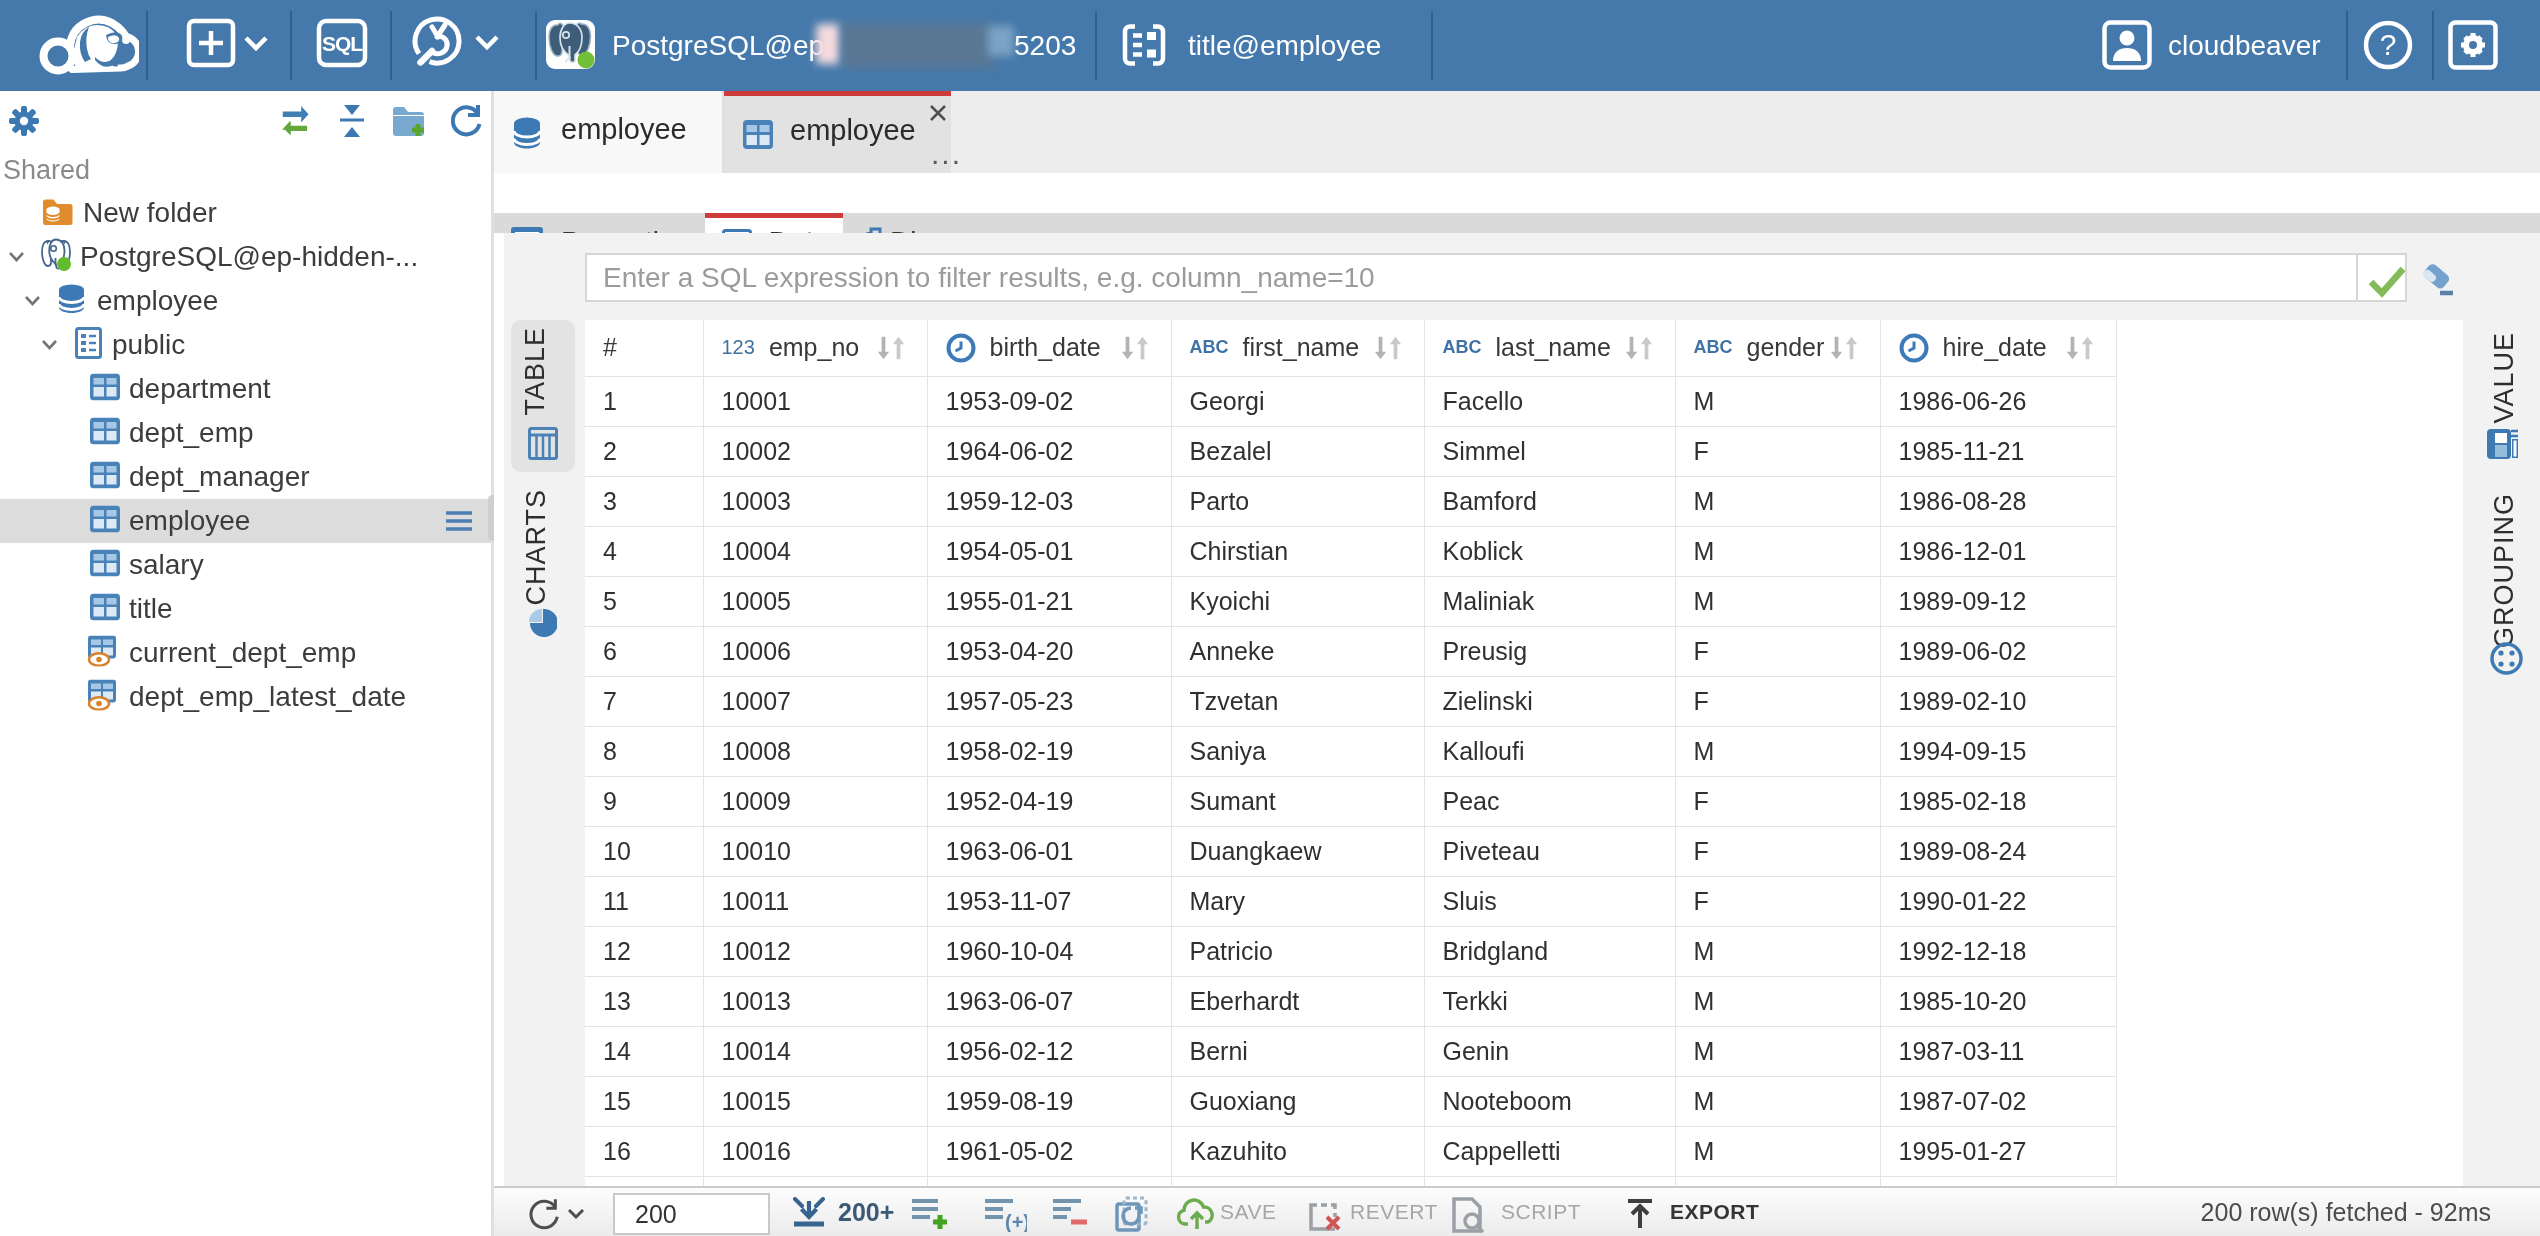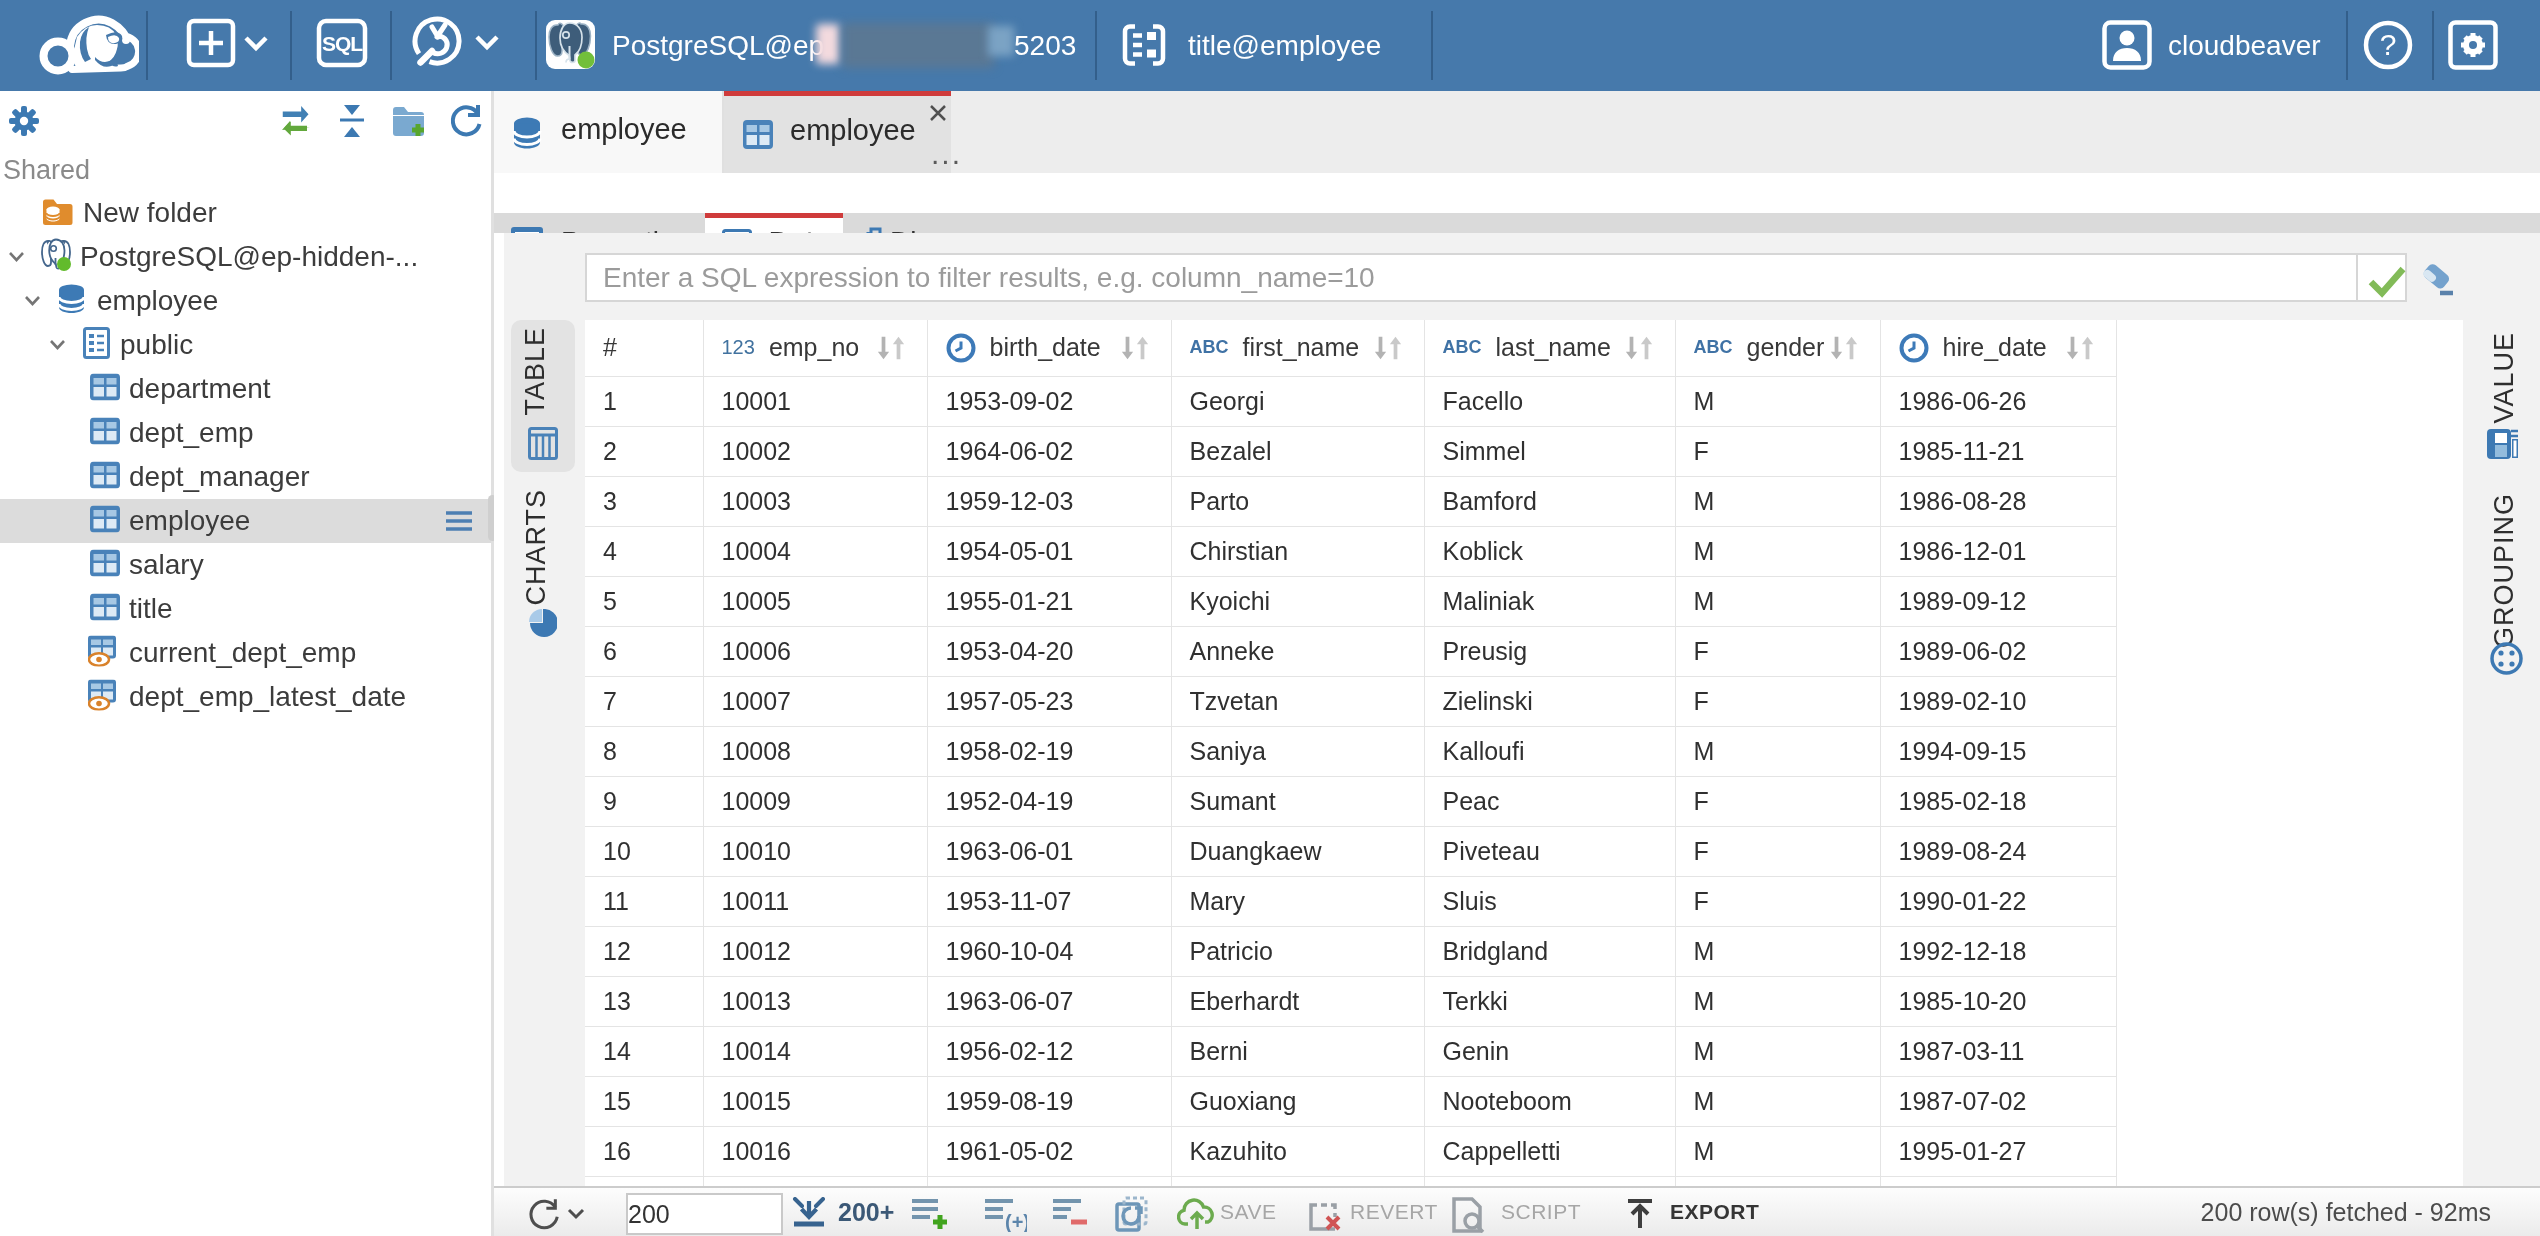--- a/index.html
+++ b/index.html
@@ -50,21 +50,21 @@
 .num123 { color:#41729f; font-weight:normal; font-size:20px; letter-spacing:0px; }
 .abc { color:#3f72a5; font-weight:bold; font-size:18px; }
 
 
 .vtext { font-size:27px; color:#2e2e2e; letter-spacing:1px; writing-mode:vertical-rl; transform:rotate(180deg); }
 #tablepill { position:absolute; left:17px; top:87px; width:64px; height:152px; background:#e3e3e3; border-radius:10px; }
 
 
 #statusbar { position:absolute; left:494px; top:1186px; width:2046px; height:50px; background:linear-gradient(#fdfdfd,#ebebeb); border-top:2px solid #cccccc; }
 #statusbar .stext { position:absolute; top:0; height:48px; line-height:48px; font-size:25px; white-space:nowrap; }
-#rowsinput { position:absolute; left:132px; top:5px; width:157px; height:42px; background:#fff; border:2px solid #c9c9c9; font-size:25px; color:#333; line-height:38px; }
+#rowsinput { position:absolute; left:119px; top:5px; width:157px; height:42px; background:#fff; border:2px solid #c9c9c9; font-size:25px; color:#333; line-height:38px; padding-left:20px; }
 .graybtn { color:#a6a6a6; font-size:21px !important; letter-spacing:0.5px; }
 </style>
 </head>
 <body>
 
 <div id="topbar">
   <svg class="ticon" style="left:33px;top:10px" width="106" height="70" viewBox="0 0 106 70">
     <g fill="none" stroke="#fff" stroke-linecap="round">
       <circle cx="25" cy="46" r="14.5" stroke-width="8"></circle>
       <path d="M37 36 C39 14 62 4 79 13 C88 18 93 25 93 30" stroke-width="8"></path>
@@ -214,21 +214,21 @@
         <svg class="chev" style="left:24px" width="17" height="12" viewBox="0 0 17 12">
           <path d="M2 2 l6.5 7 L15 2" fill="none" stroke="#757575" stroke-width="2.6"></path>
         </svg>
         <span class="ic" style="left:57px"><svg width="29" height="30" viewBox="0 0 29 30">
             <ellipse cx="14.5" cy="6" rx="12.5" ry="5.5" fill="#3d7ab5"></ellipse>
             <path d="M2 6 v17.5 c0 3 5.6 5.5 12.5 5.5 s12.5 -2.5 12.5 -5.5 v-17.5" fill="#3d7ab5"></path>
             <path d="M2 13 a 12.5 5.5 0 0 0 25 0 M2 20 a 12.5 5.5 0 0 0 25 0" fill="none" stroke="#fff" stroke-width="2.8"></path>
           </svg></span>
         <span class="lbl" style="left:97px">employee</span>
       </div>
-      <div class="trow" style="top:232px;margin-left:8px;">
+      <div class="trow" style="top:232px;">
         <svg class="chev" style="left:41px" width="17" height="12" viewBox="0 0 17 12">
           <path d="M2 2 l6.5 7 L15 2" fill="none" stroke="#757575" stroke-width="2.6"></path>
         </svg>
         <span class="ic" style="left:75px"><svg width="27" height="32" viewBox="0 0 27 32">
             <rect x="1.5" y="1.5" width="24" height="29" rx="2" fill="#fff" stroke="#4982b9" stroke-width="3"></rect>
             <g fill="#4982b9">
               <rect x="6" y="7" width="5" height="4"></rect>
               <rect x="6" y="14" width="5" height="4"></rect>
               <rect x="6" y="21" width="5" height="4"></rect>
             </g>

